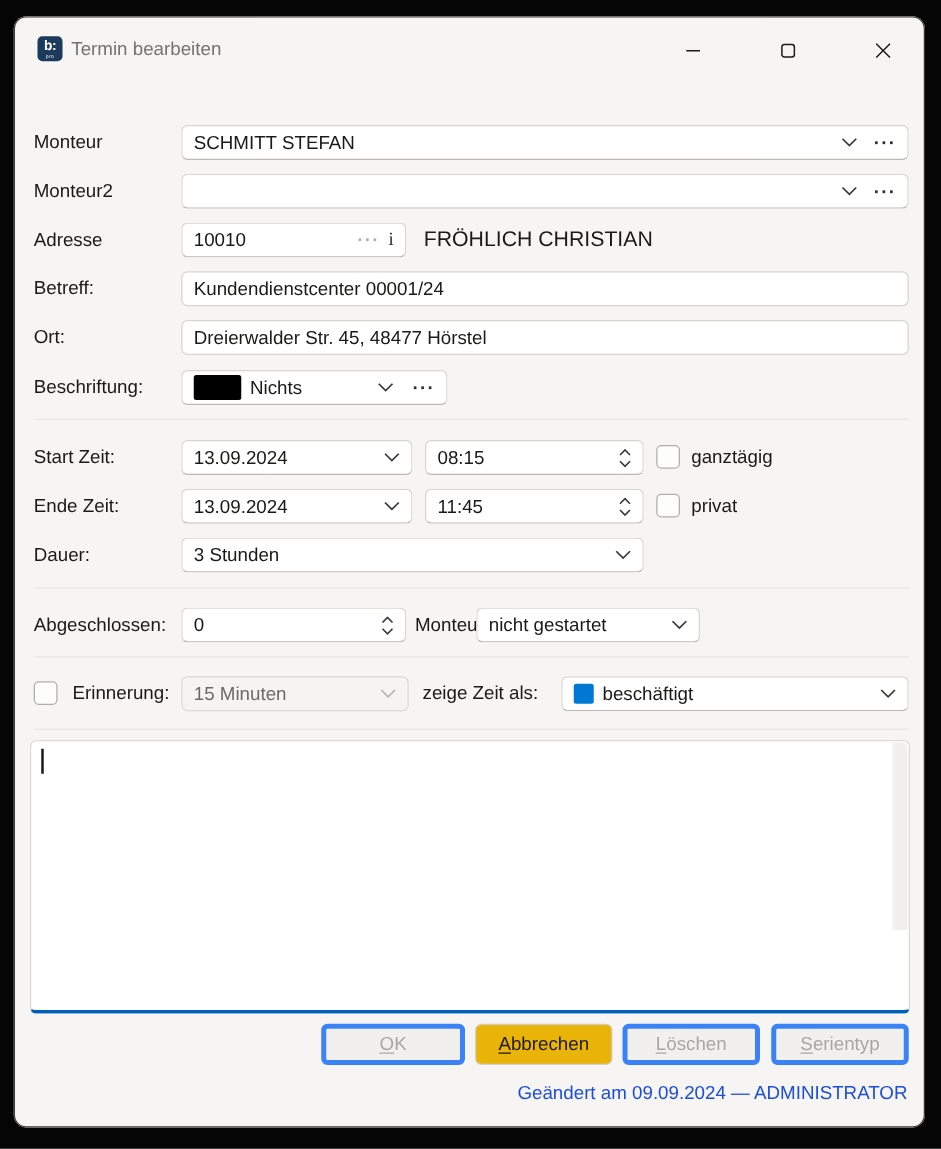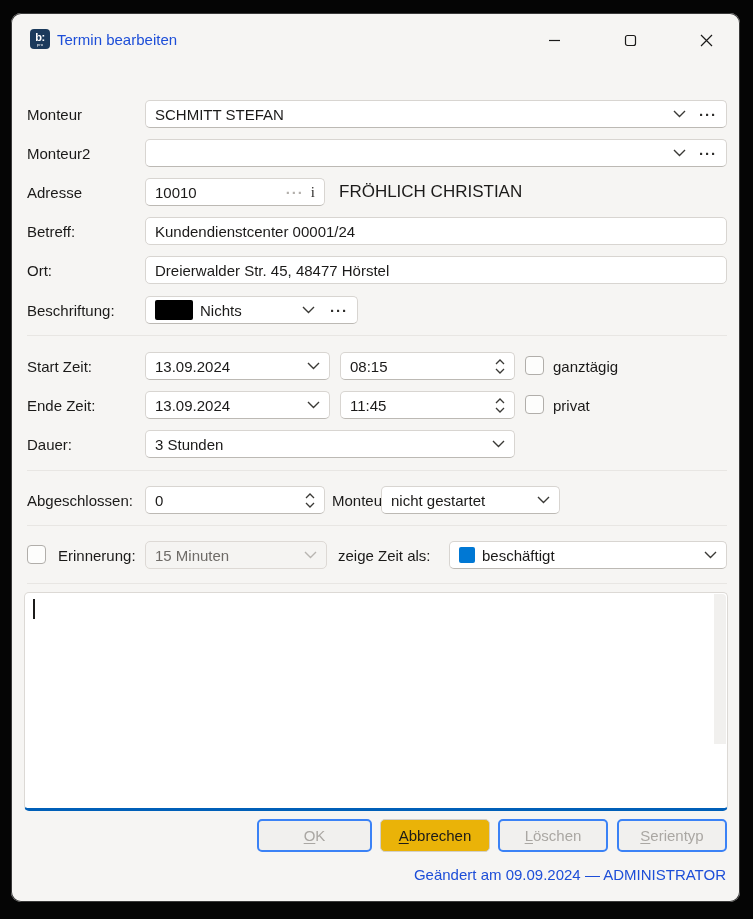--- a/index.html
+++ b/index.html
@@ -12,21 +12,21 @@
     background:#f6f5f3;border-radius:10px;box-shadow:0 0 0 1px #3a3a3a inset;
   }
   
   .titlebar{position:absolute;left:0;top:0;right:0;height:56px;}
   .app-icon{
     position:absolute;left:19px;top:16px;width:20px;height:20px;border-radius:4px;
     color:#fff;display:flex;flex-direction:column;align-items:center;justify-content:center;line-height:1;
   }
   .app-icon .main{font-size:11px;font-weight:bold;letter-spacing:-0.5px;}
   .app-icon .sub{font-size:4px;letter-spacing:0.3px;}
-  .win-title{position:absolute;left:46px;top:18px;font-size:15px;color:#1d4ed8;}
+  .win-title{position:absolute;left:46px;top:18px;font-size:15px;color:#737373;}
   .win-btn{position:absolute;top:15px;width:24px;height:24px;border:none;background:transparent;
     display:flex;align-items:center;justify-content:center;cursor:pointer;padding:0;}
   .btn-min{left:531px;} .btn-max{left:607px;} .btn-close{left:683px;}
   
   .row{position:absolute;left:16px;width:700px;height:28px;}
   .lbl{position:absolute;left:0;top:50%;transform:translateY(-50%);font-size:15px;color:#1b1a19;white-space:nowrap;}
   .fld{
     position:absolute;top:0;height:28px;box-sizing:border-box;background:#fff;
     border:1px solid #d8d5d1;border-bottom-color:#bcb9b4;border-radius:5px;
     display:flex;align-items:center;font-size:15px;color:#1b1a19;padding:0 9px;gap:7px;white-space:nowrap;
@@ -55,21 +55,21 @@
   .caret{position:absolute;left:8px;top:6px;width:2px;height:20px;background:#1b1a19;animation:blink 1.1s steps(1) infinite;}
   @keyframes blink{50%{opacity:0;}}
   .notes-scroll{position:absolute;right:1px;top:1px;width:12px;height:150px;background:#f1f0ee;border-radius:0 4px 0 0;}
   
   .btn{
     position:absolute;top:806px;height:33px;box-sizing:border-box;border-radius:5px;font-size:15px;
     font-family:"Liberation Sans","DejaVu Sans",sans-serif;display:flex;align-items:center;justify-content:center;
   }
   .btn .mn{text-decoration:underline;text-underline-offset:2px;}
   .btn.primaryish{background:#eab308;border:1px solid #d2cfca;color:#1b1a19;cursor:pointer;}
-  .btn.disabled{background:#f1f0ee;border:2px solid #3b82f6;color:#aaa7a3;}
+  .btn.disabled{background:#f1f0ee;border:4px solid #3b82f6;color:#aaa7a3;}
   .btn-ok{left:246px;width:115px;}
   .btn-abbrechen{left:369px;width:110px;}
   .btn-loeschen{left:487px;width:110px;}
   .btn-serientyp{left:606px;width:110px;}
   .statusline{position:absolute;right:14px;top:853px;font-size:15px;color:#1d4ed8;white-space:nowrap;}
   svg{display:block;}
 </style>
 </head>
 <body>
 

